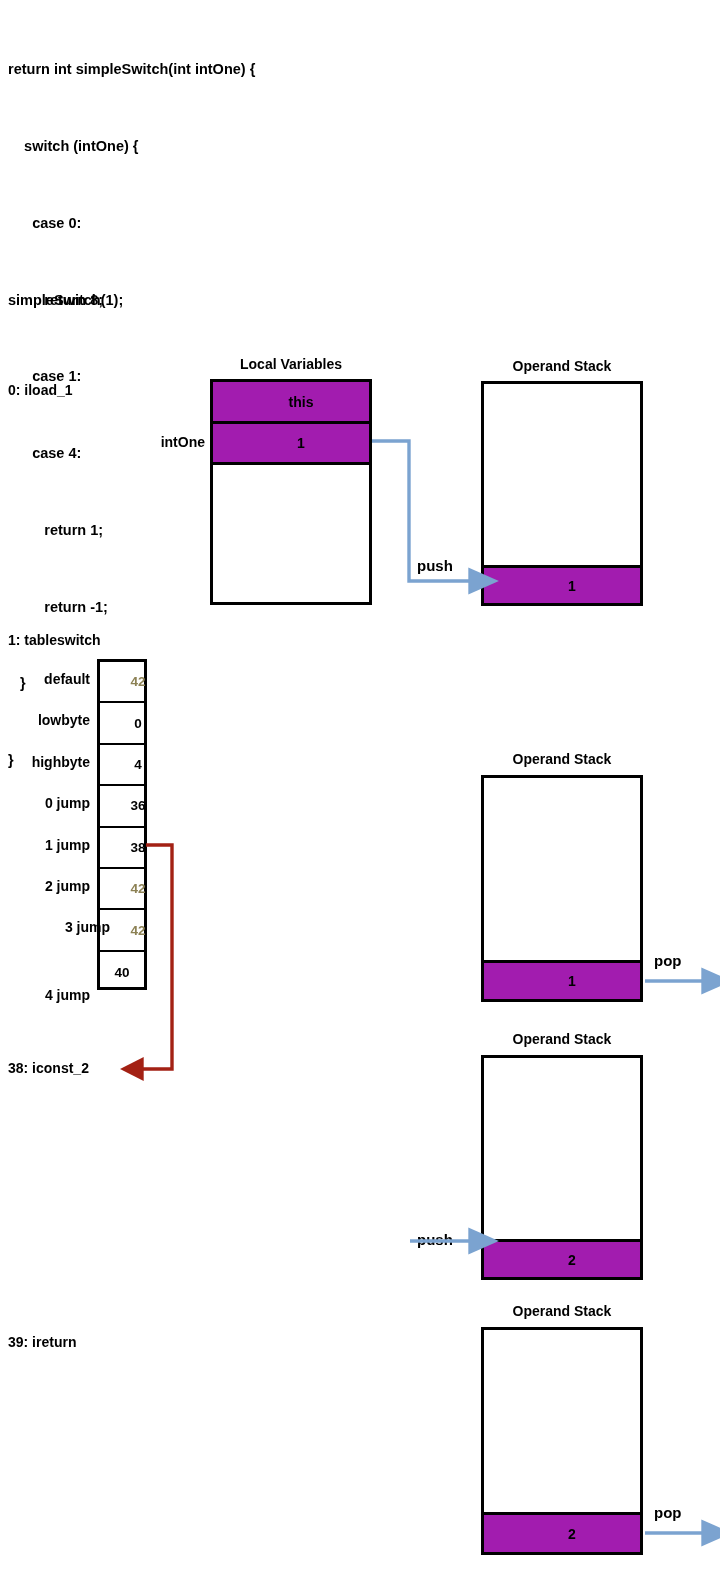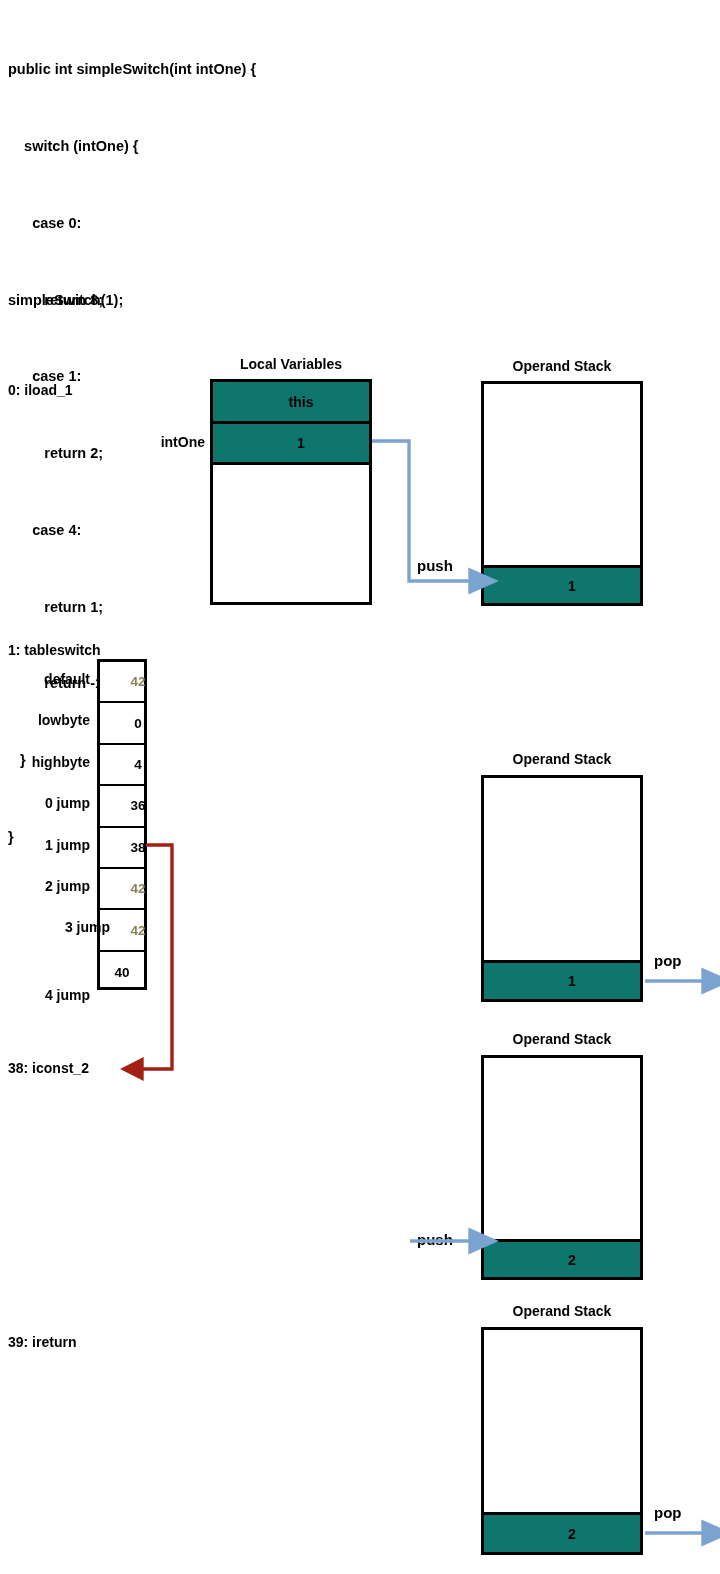--- a/index.html
+++ b/index.html
@@ -71,21 +71,21 @@
   
   .frame-box {
     position: absolute;
     border: 3px solid #000000;
     box-sizing: border-box;
     background: #ffffff;
   }
   .cell {
     position: absolute;
     box-sizing: border-box;
-    background: #0f766e;
+    background: #a21caf;
     display: flex;
     align-items: center;
     justify-content: center;
     font-size: 14px;
     font-weight: bold;
     padding-left: 20px;
   }
   .cell.divider-bottom { border-bottom: 3px solid #000000; }
   .cell.divider-top    { border-top: 3px solid #000000; }
 
@@ -130,26 +130,25 @@
     position: absolute;
     left: 0; top: 0;
     width: 720px; height: 1574px;
     pointer-events: none;
   }
 </style>
 </head>
 <body>
 
 <div id="code-block">
-  <span class="code-line">public int simpleSwitch(int intOne) {</span>
+  <span class="code-line">return int simpleSwitch(int intOne) {</span>
   <span class="code-line">    switch (intOne) {</span>
   <span class="code-line">      case 0:</span>
   <span class="code-line">         return 8;</span>
   <span class="code-line">      case 1:</span>
-  <span class="code-line">         return 2;</span>
   <span class="code-line">      case 4:</span>
   <span class="code-line">         return 1;</span>
   <span class="code-line">         return -1;</span>
   <span class="code-line">   }</span>
   <span class="code-line">}</span>
 </div>
 
 <div id="invocation">simpleSwitch(1);</div>
 
 <div class="step-label" style="left:8px; top:382px;">0: iload_1</div>
@@ -159,21 +158,21 @@
 <div class="frame-box" id="local-vars-box" style="left:210px; top:379px; width:162px; height:226px;"></div>
 <div class="cell divider-bottom" style="left:213px; top:382px; width:156px; height:42px;">this</div>
 <div class="cell divider-bottom" style="left:213px; top:424px; width:156px; height:41px;">1</div>
 <div class="side-label" style="left:60px; top:434px; width:145px;">intOne</div>
 
 <div class="frame-title" style="left:481px; top:358px; width:162px;">Operand Stack</div>
 <div class="frame-box" style="left:481px; top:381px; width:162px; height:225px;"></div>
 <div class="cell divider-top" style="left:484px; top:565px; width:156px; height:38px;">1</div>
 <div class="op-label" style="left:417px; top:557px;">push</div>
 
-<div class="step-label" style="left:8px; top:632px;margin-top:10px;">1: tableswitch</div>
+<div class="step-label" style="left:8px; top:632px;">1: tableswitch</div>
 
 <div id="ts-table">
   <div class="ts-row sep" style="top: 0px; color: rgb(140, 129, 84);">42</div>
   <div class="ts-row sep" style="top:41.4px;">0</div>
   <div class="ts-row sep" style="top:82.8px;">4</div>
   <div class="ts-row sep" style="top:124.2px;">36</div>
   <div class="ts-row sep" style="top:165.6px;">38</div>
   <div class="ts-row sep" style="top: 207px; color: rgb(140, 129, 84);">42</div>
   <div class="ts-row sep" style="top: 248.4px; color: rgb(140, 129, 84);">42</div>
   <div class="ts-row" style="top:289.8px;">40</div>

